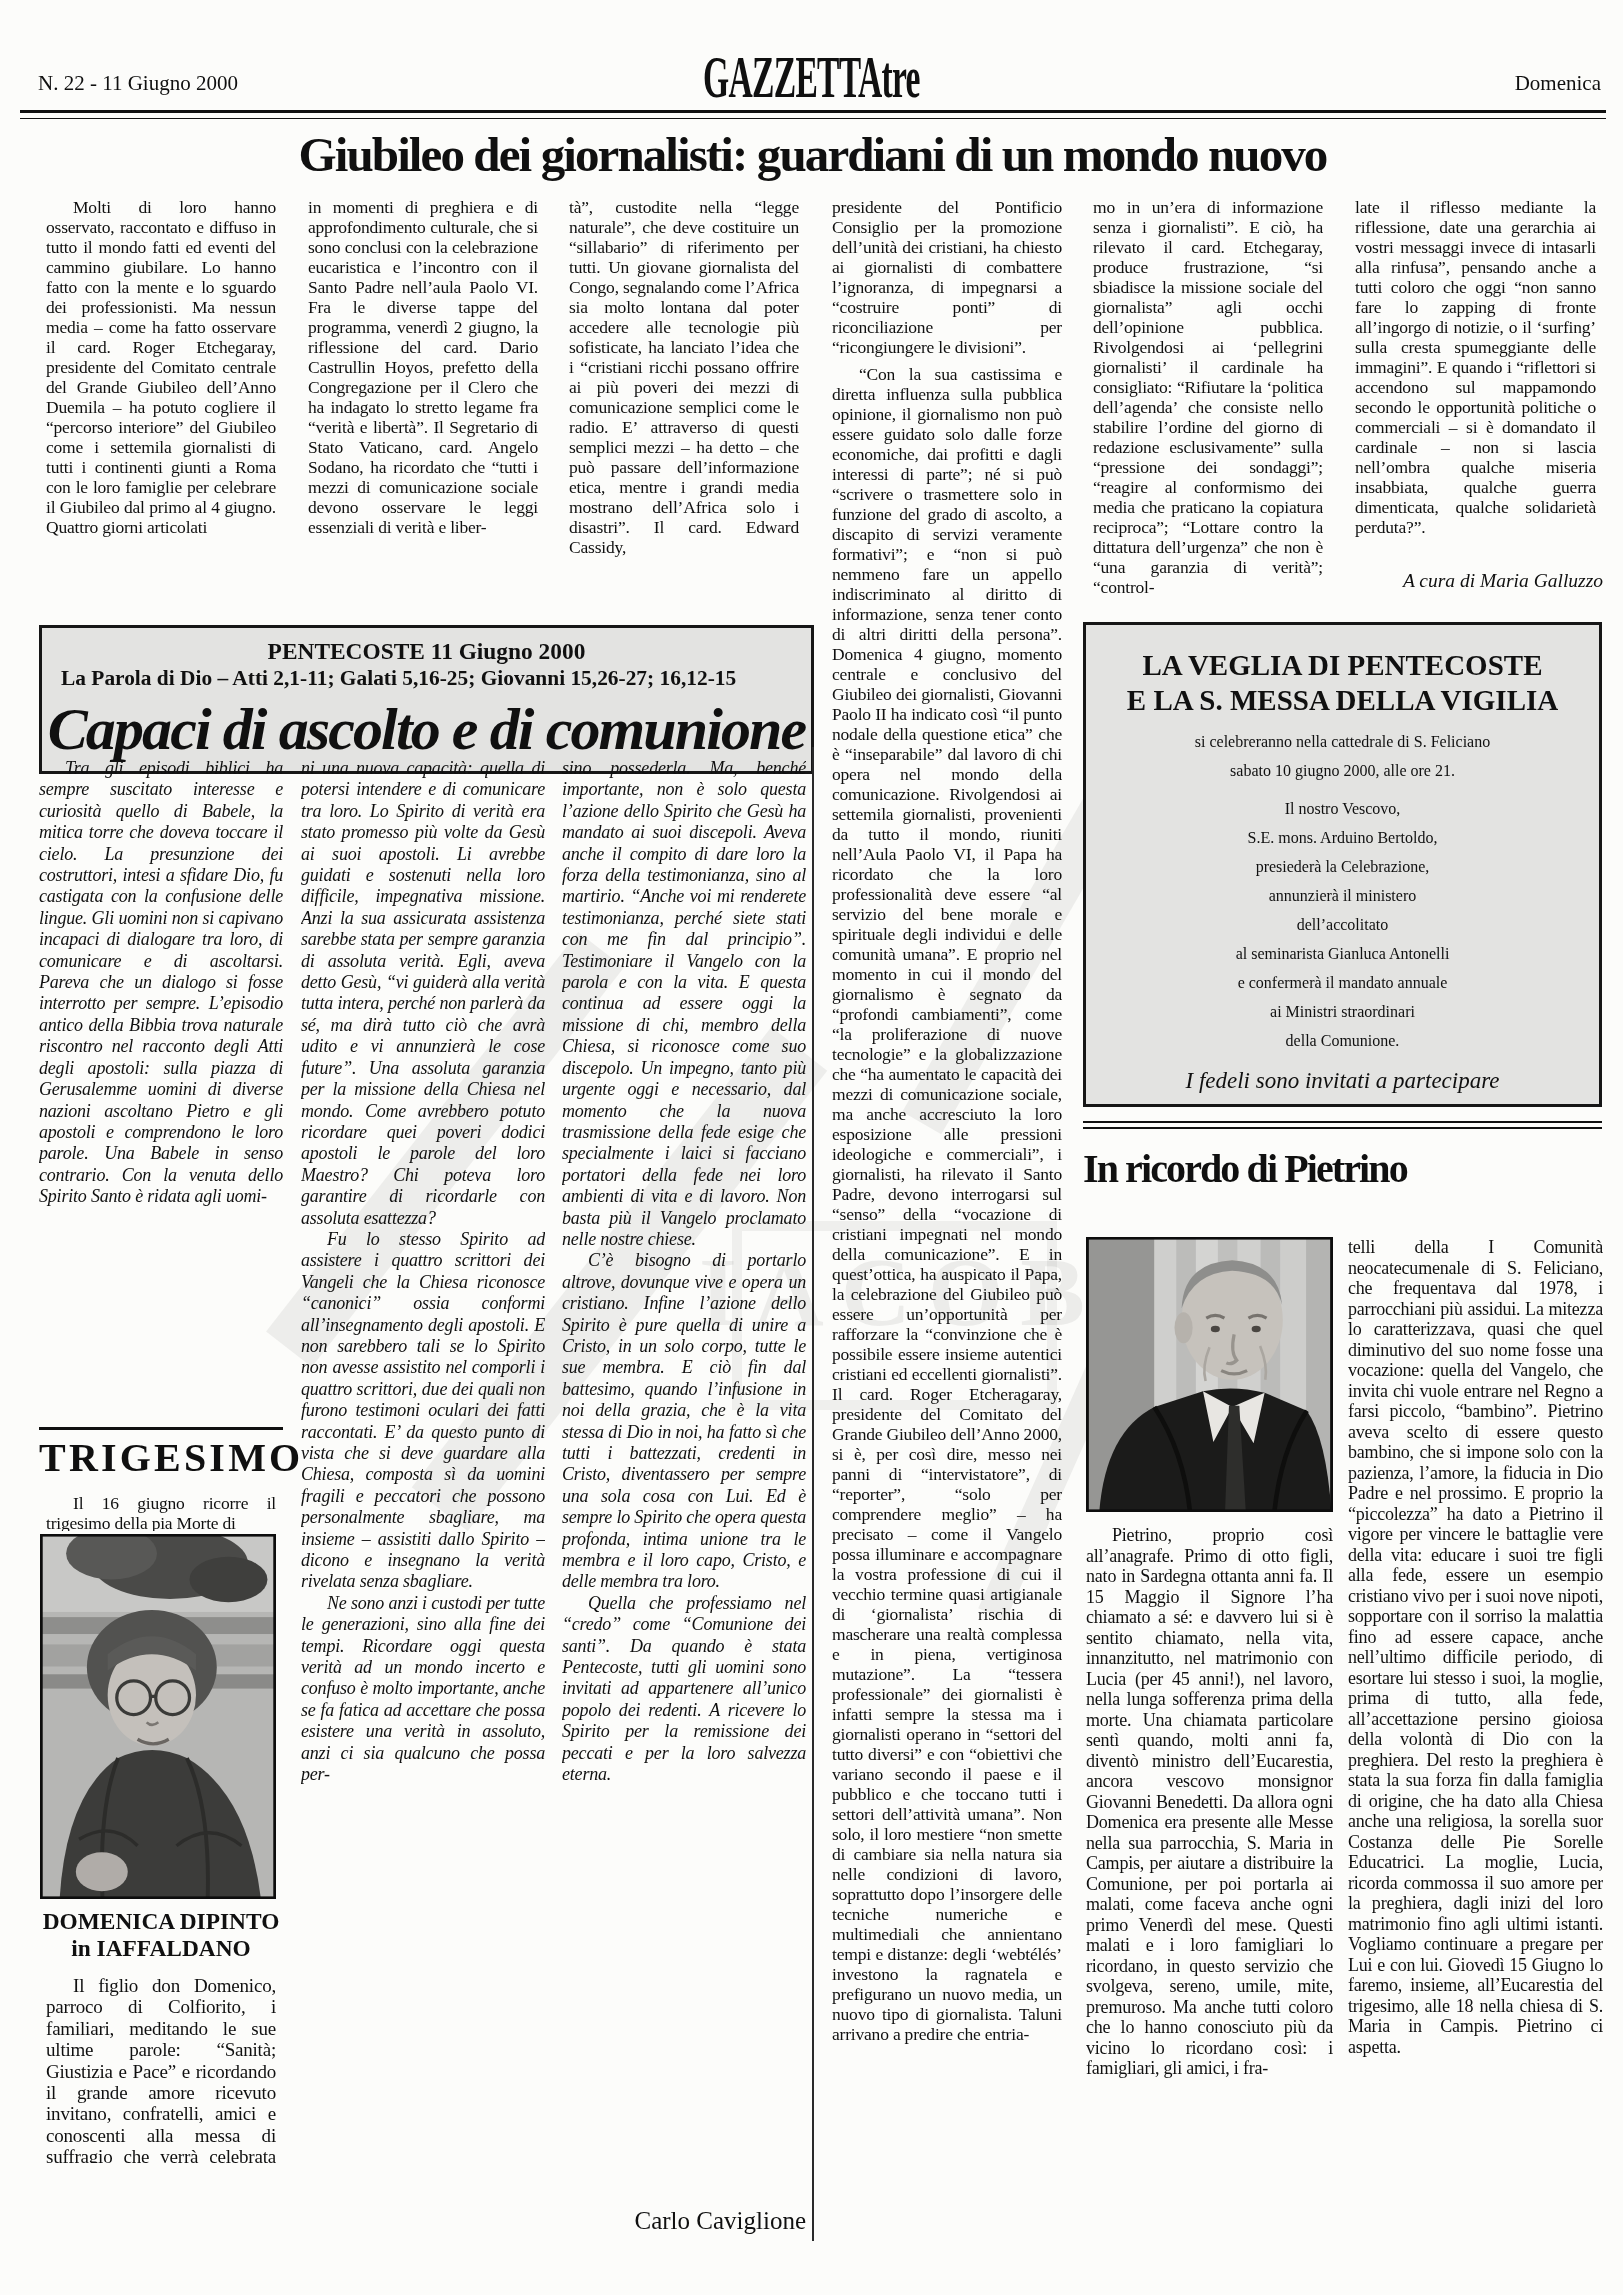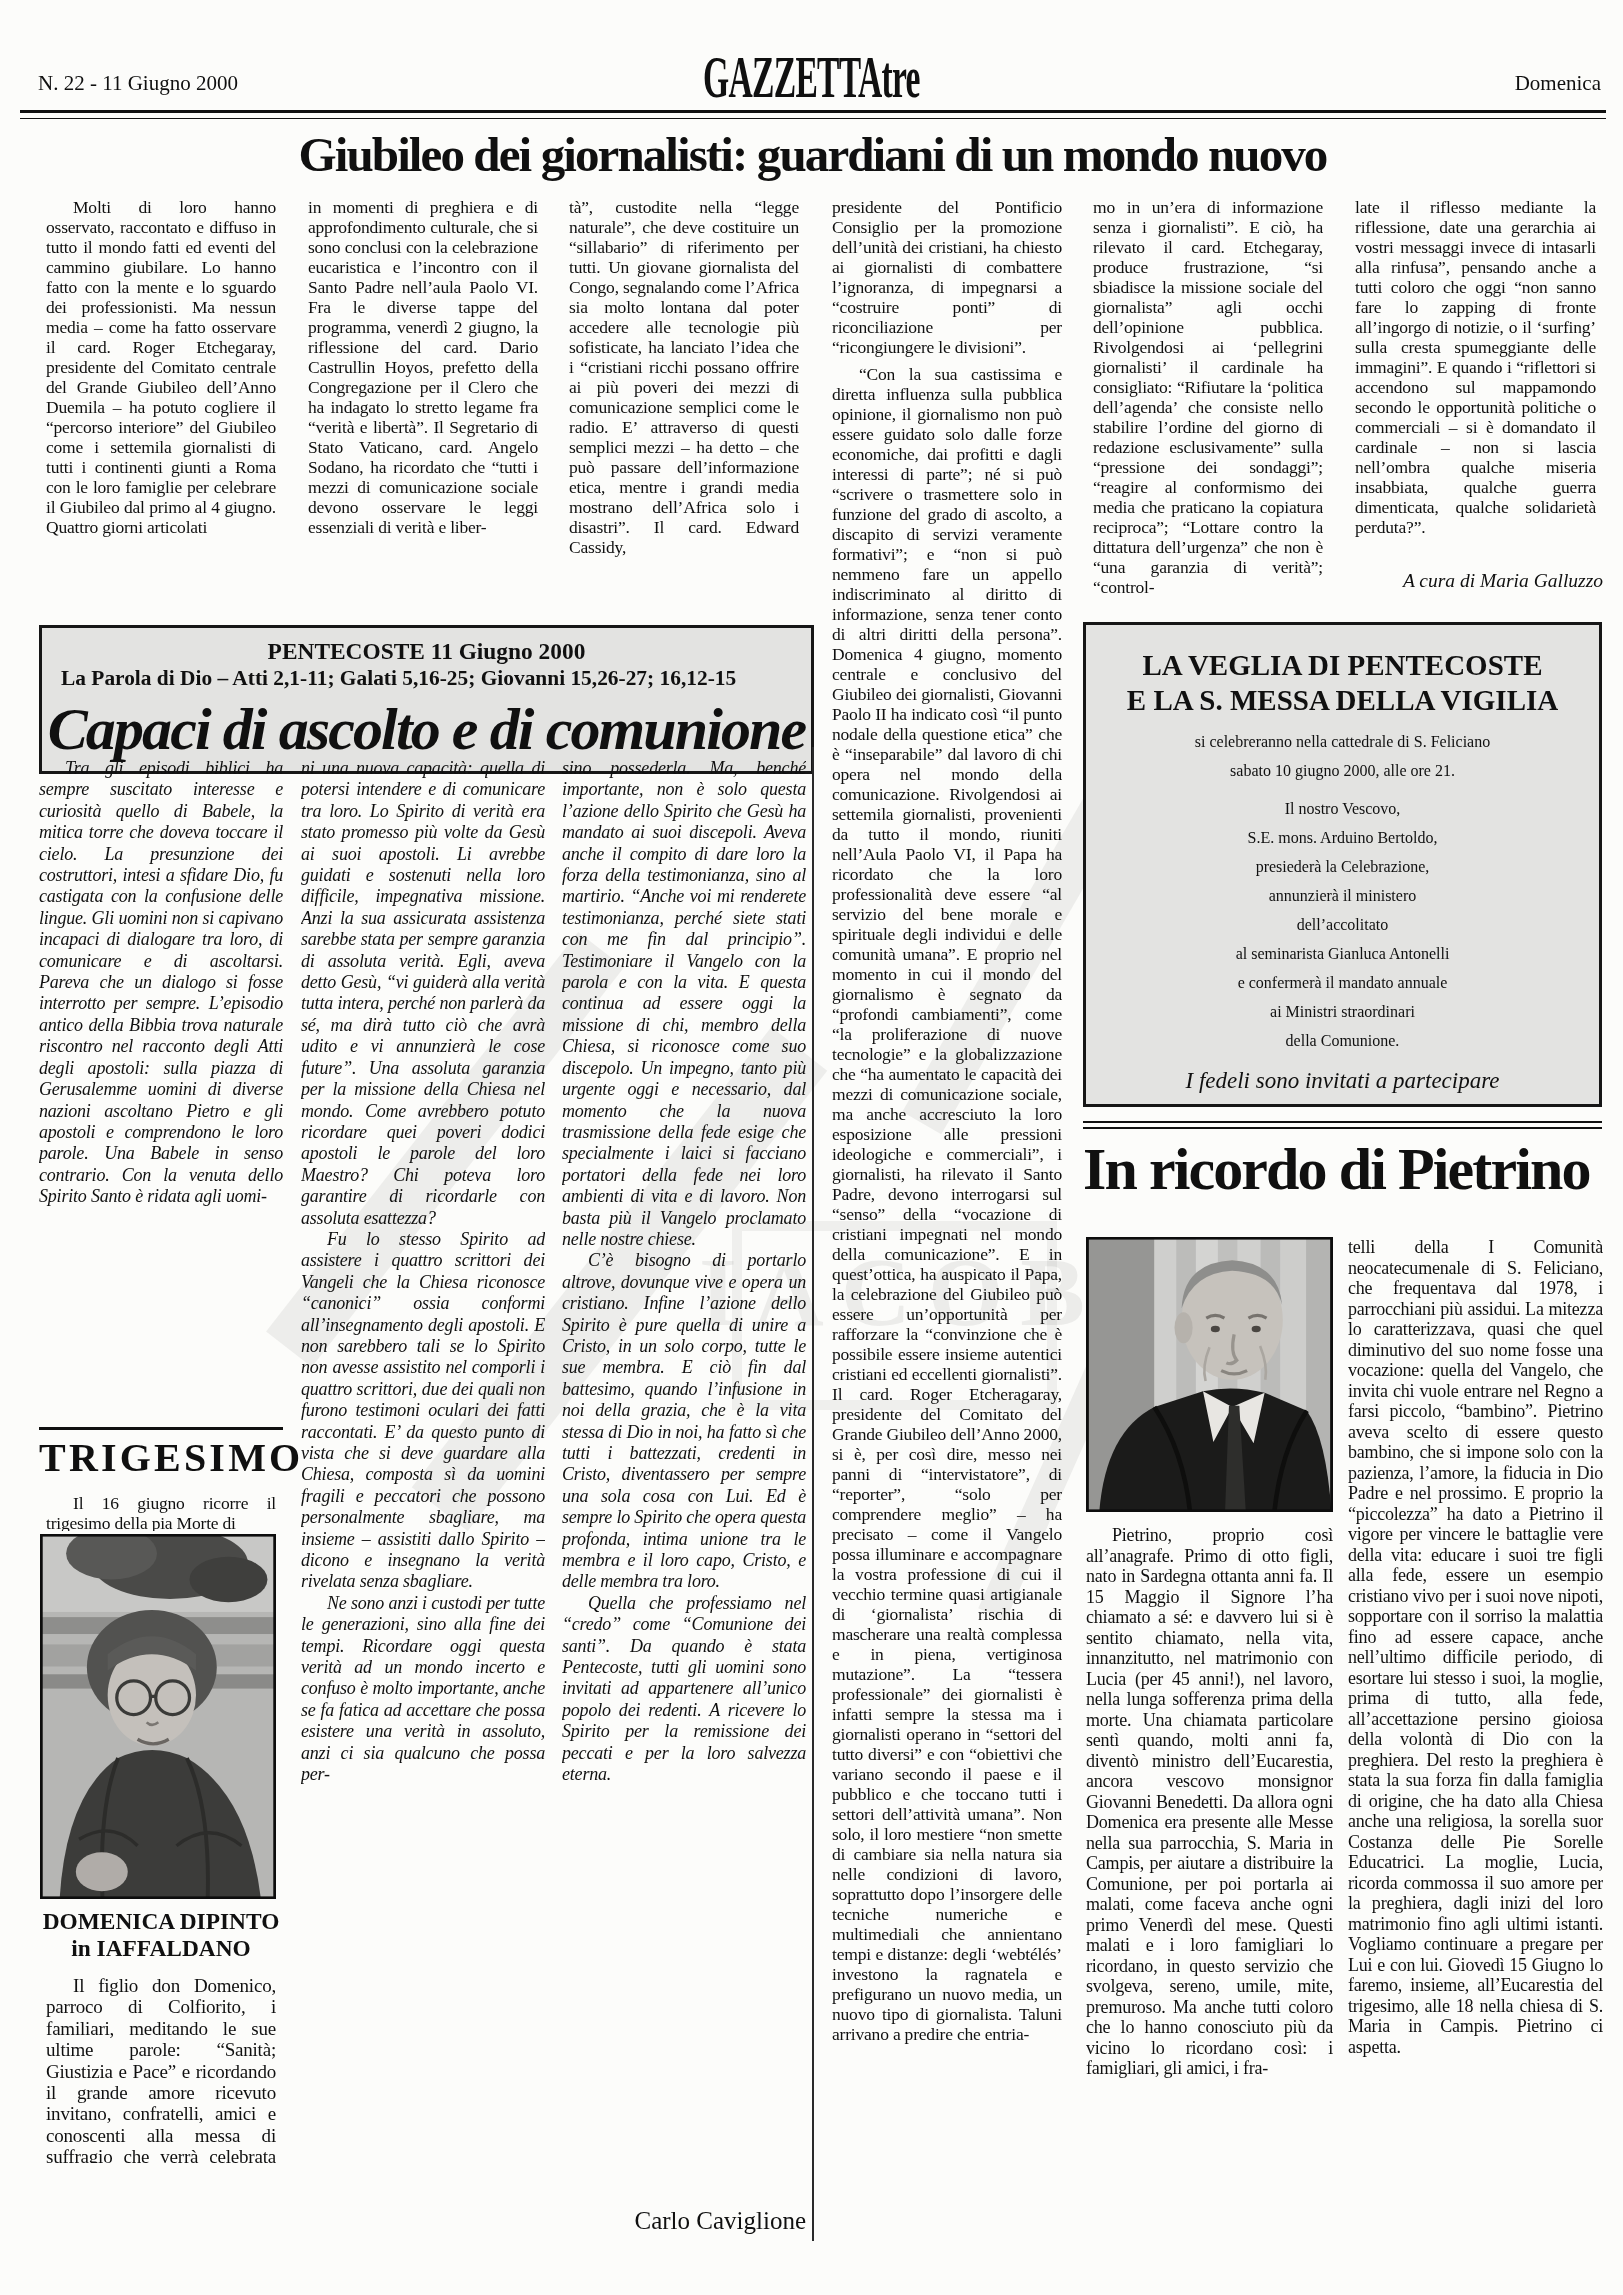--- a/index.html
+++ b/index.html
@@ -55,21 +55,21 @@
   .tri-body{left:39px;top:1968px;width:244px;height:195px;font-size:19px;line-height:21.4px;}
   
   .veg-box{left:1083px;top:622px;width:513px;height:479px;background:#e3e3e1;border:3.9px solid #161616;text-align:center;overflow:hidden;}
   .veg-title{font-weight:bold;font-size:29px;line-height:35px;margin-top:23.4px;}
   .veg-line{font-size:16px;line-height:29px;}
   .veg-gap{height:9px;}
   .veg-footer{font-style:italic;font-size:23px;line-height:29px;margin-top:10.4px;}
   .veg-rule1{left:1083px;top:1121px;width:519px;height:0;border-top:2.6px solid #101010;}
   .veg-rule2{left:1083px;top:1127px;width:519px;height:0;border-top:2.6px solid #101010;}
   
-  .pie-headline{left:1083px;top:1138px;width:519px;font-weight:bold;font-size:60px;line-height:62px;letter-spacing:-1.9px;white-space:nowrap;}
+  .pie-headline{left:1083px;top:1138px;width:519px;font-weight:bold;font-size:40px;line-height:62px;letter-spacing:-1.9px;white-space:nowrap;}
   .photo2{left:1086px;top:1237px;width:247px;height:275px;}
   .pie-txt{font-size:18px;line-height:20.5px;text-align:justify;letter-spacing:-0.2px;overflow:hidden;}
   .pie-txt p{margin:0;}
   .pie-txt p.ind{text-indent:26px;}
   .pl{left:1086px;top:1525px;width:247px;height:727px;}
   .pr{left:1348px;top:1237px;width:255px;height:1003px;}
   
   .wm{position:absolute;z-index:1;pointer-events:none;}
   .wm-bar{background:rgba(110,110,110,0.10);}
   .wm-b1{left:416px;top:896px;width:58px;height:507px;transform:rotate(38deg);}

